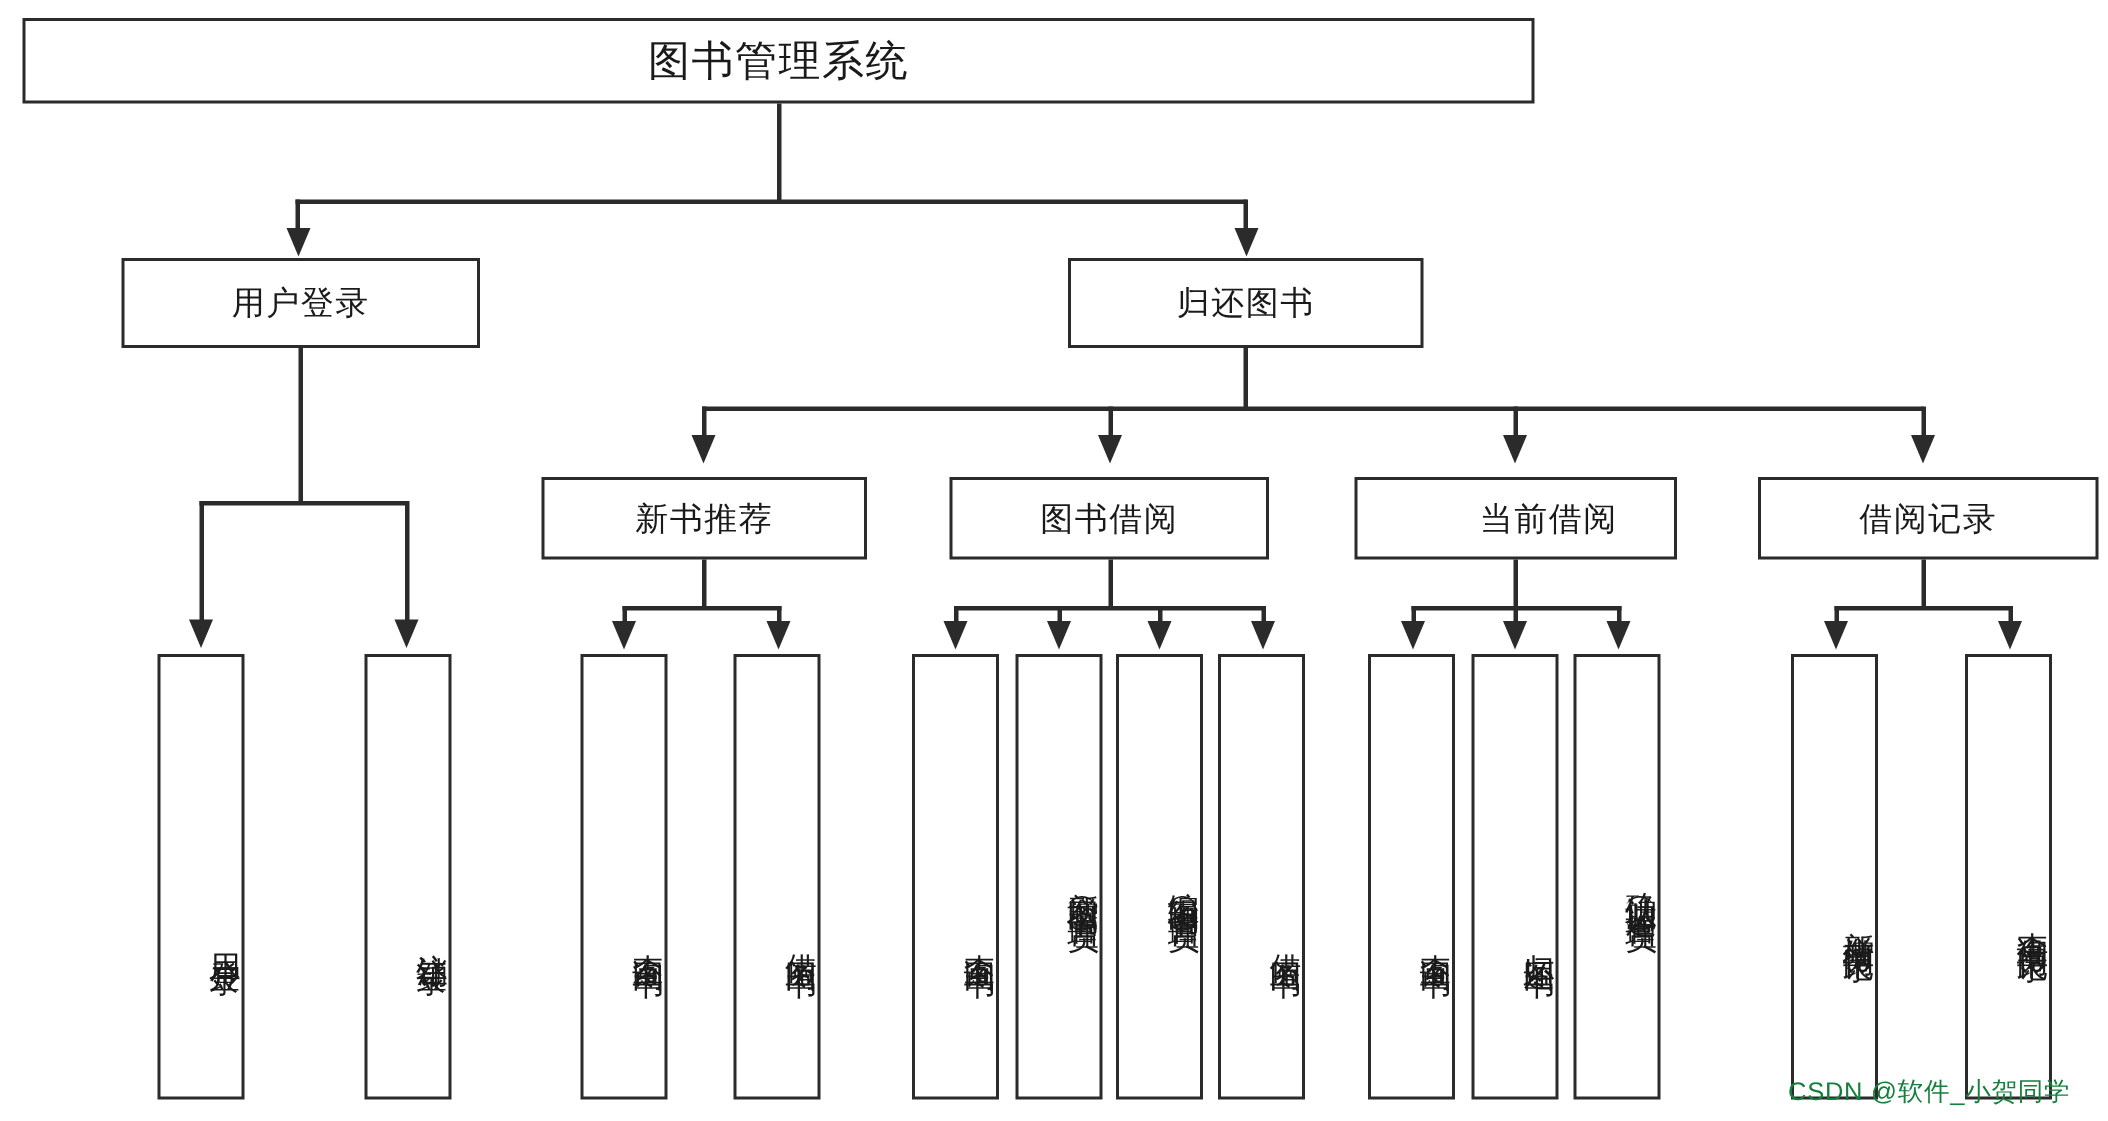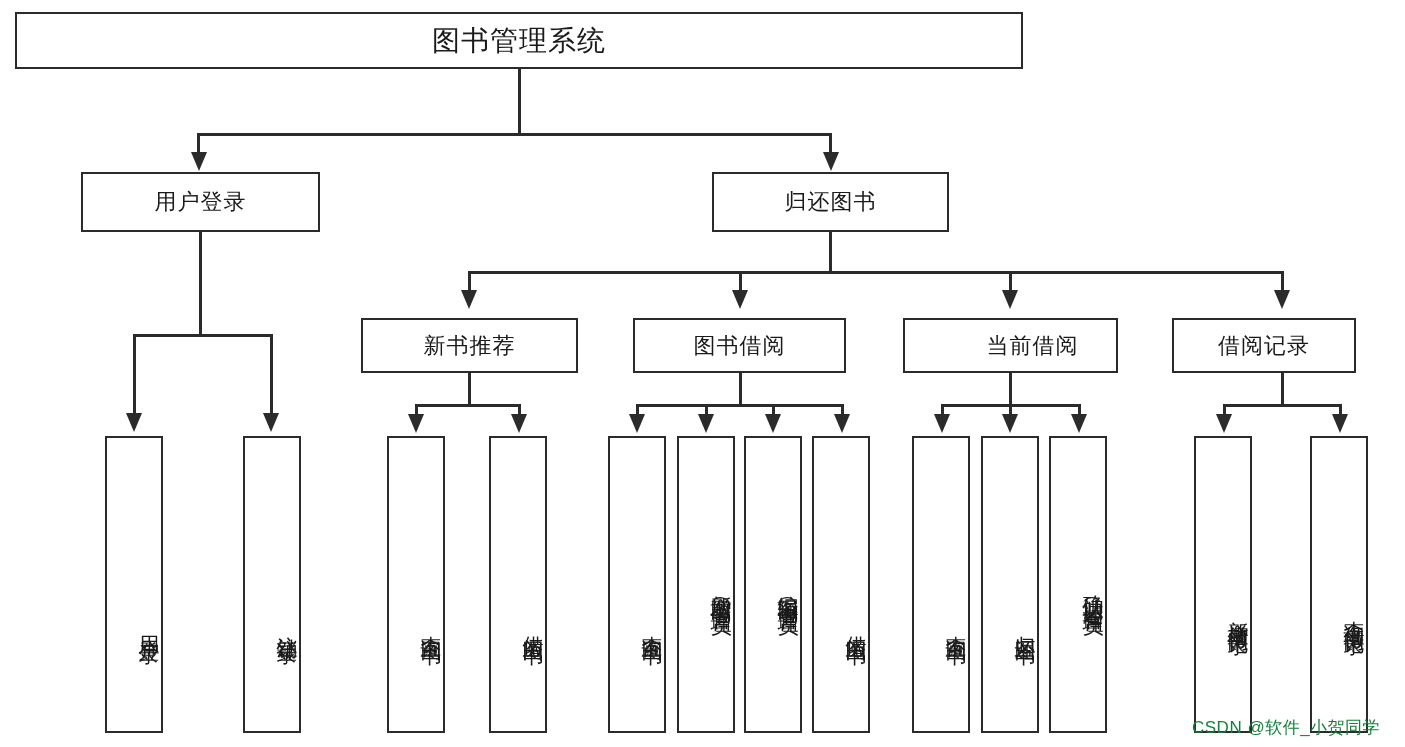--- a/index.html
+++ b/index.html
@@ -116,21 +116,21 @@
 
   <div class="node h-label" style="left:361px; top:318px; width:217px; height:55px;">
     <span>新书推荐</span>
   </div>
   <div class="node h-label" style="left:633px; top:318px; width:213px; height:55px;">
     <span>图书借阅</span>
   </div>
   <div class="node h-label" style="left:903px; top:318px; width:215px; height:55px;padding-left:44px;">
     <span>当前借阅</span>
   </div>
-  <div class="node h-label" style="left:1172px; top:318px; width:184px; height:55px;">
+  <div class="node h-label" style="left:1172px; top:318px; width:227px; height:55px;">
     <span>借阅记录</span>
   </div>
 
   <div class="conn v" style="left:468px; top:373px; height:33px;"></div>
   <div class="conn h" style="left:415px; top:404px; width:106px;"></div>
   <div class="conn v" style="left:415px; top:404px; height:13px;"></div>
   <div class="arrow" style="left:408px; top:414px;"></div>
   <div class="conn v" style="left:518px; top:404px; height:13px;"></div>
   <div class="arrow" style="left:511px; top:414px;"></div>
 

